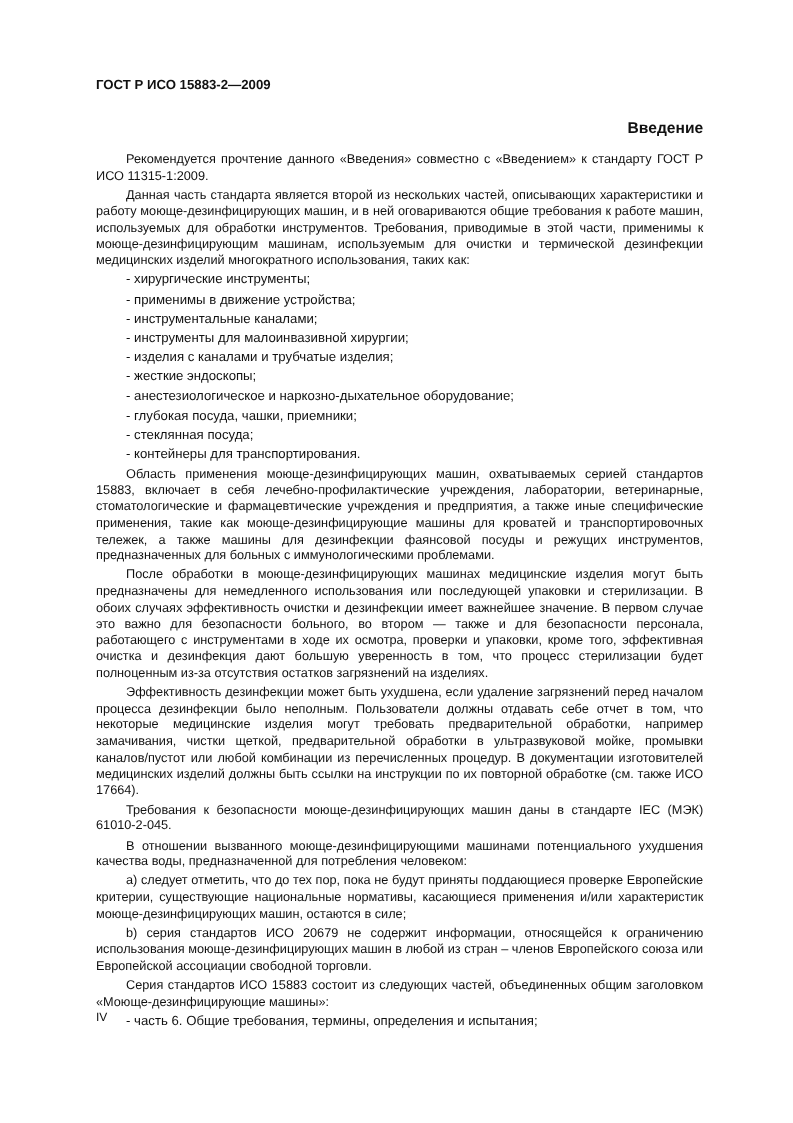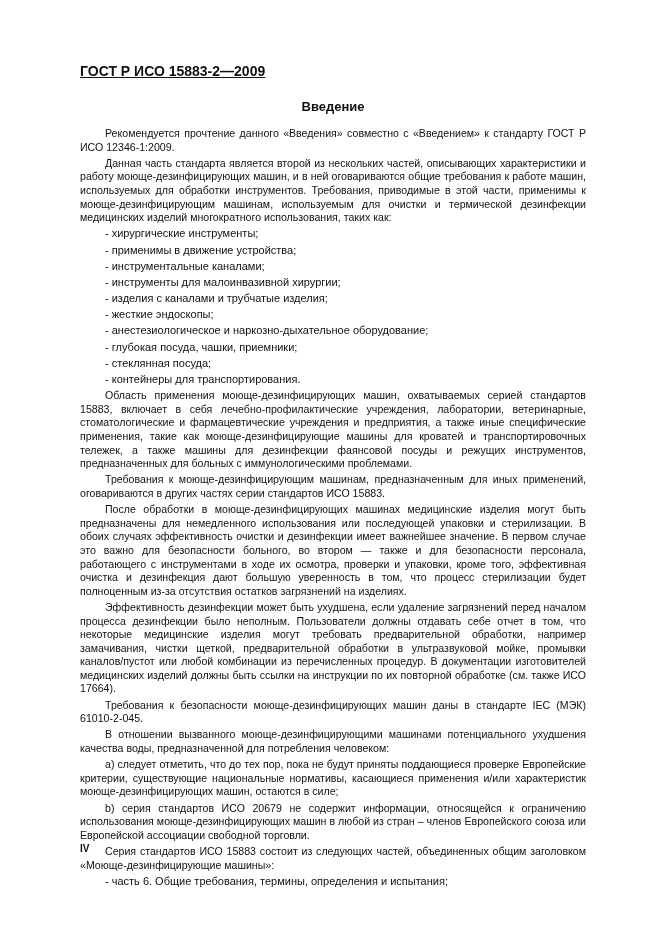--- a/index.html
+++ b/index.html
@@ -16,30 +16,29 @@
     color: #111111;
   }
   .page {
     position: absolute;
     left: 80px;
     top: 64px;
     width: 506px;
   }
   .doc-header {
     font-weight: bold;
-    font-size: 14px;
+    font-size: 11px;
     line-height: 14px;
     margin: 0;
-    text-decoration: underline;
   }
   .doc-title {
     font-weight: bold;
     font-size: 13px;
     line-height: 16px;
-    text-align: center;
+    text-align: right;
     margin: 21px 0 12px 0;
   }
   .para {
     font-size: 10.6px;
     line-height: 13.6px;
     text-align: justify;
     text-indent: 25px;
     margin: 0 0 2.6px 0;
     hyphens: manual;
   }
@@ -53,48 +52,46 @@
     line-height: 13.6px;
     padding-left: 25px;
     margin: 0 0 2.6px 0;
   }
   .page-number {
     position: absolute;
     left: 80px;
     top: 843px;
     font-size: 10px;
     line-height: 12px;
-    font-weight: bold;
   }
 </style>
 </head>
 <body>
 
 <div class="page">
   <p class="doc-header">ГОСТ Р ИСО 15883-2—2009</p>
   <h1 class="doc-title">Введение</h1>
 
-  <p class="para">Рекомендуется прочтение данного «Введения» совместно с «Введением» к стандарту ГОСТ Р ИСО 12346-1:2009.</p>
+  <p class="para">Рекомендуется прочтение данного «Введения» совместно с «Введением» к стандарту ГОСТ Р ИСО 11315-1:2009.</p>
   <p class="para">Данная часть стандарта является второй из нескольких частей, описывающих характеристики и работу моюще-дезинфицирующих машин, и в ней оговариваются общие требования к работе машин, используемых для обработки инструментов. Требования, приводимые в этой части, применимы к моюще-дезинфицирующим машинам, используемым для очистки и термической дезинфекции медицинских изделий многократного использования, таких как:</p>
 
   <ul class="list">
     <li>- хирургические инструменты;</li>
     <li>- применимы в движение устройства;</li>
     <li>- инструментальные каналами;</li>
     <li>- инструменты для малоинвазивной хирургии;</li>
     <li>- изделия с каналами и трубчатые изделия;</li>
     <li>- жесткие эндоскопы;</li>
     <li>- анестезиологическое и наркозно-дыхательное оборудование;</li>
     <li>- глубокая посуда, чашки, приемники;</li>
     <li>- стеклянная посуда;</li>
     <li>- контейнеры для транспортирования.</li>
   </ul>
 
   <p class="para">Область применения моюще-дезинфицирующих машин, охватываемых серией стандартов 15883, включает в себя лечебно-профилактические учреждения, лаборатории, ветеринарные, стоматологические и фармацевтические учреждения и предприятия, а также иные специфические применения, такие как моюще-дезинфицирующие машины для кроватей и транспортировочных тележек, а также машины для дезинфекции фаянсовой посуды и режущих инструментов, предназначенных для больных с иммунологическими проблемами.</p>
-  <p class="para">Требования к моюще-дезинфицирующим машинам, предназначенным для иных применений, оговариваются в других частях серии стандартов ИСО 15883.</p>
   <p class="para">После обработки в моюще-дезинфицирующих машинах медицинские изделия могут быть предназначены для немедленного использования или последующей упаковки и стерилизации. В обоих случаях эффективность очистки и дезинфекции имеет важнейшее значение. В первом случае это важно для безопасности больного, во втором — также и для безопасности персонала, работающего с инструментами в ходе их осмотра, проверки и упаковки, кроме того, эффективная очистка и дезинфекция дают большую уверенность в том, что процесс стерилизации будет полноценным из-за отсутствия остатков загрязнений на изделиях.</p>
   <p class="para">Эффективность дезинфекции может быть ухудшена, если удаление загрязнений перед началом процесса дезинфекции было неполным. Пользователи должны отдавать себе отчет в том, что некоторые медицинские изделия могут требовать предварительной обработки, например замачивания, чистки щеткой, предварительной обработки в ультразвуковой мойке, промывки каналов/пустот или любой комбинации из перечисленных процедур. В документации изготовителей медицинских изделий должны быть ссылки на инструкции по их повторной обработке (см. также ИСО 17664).</p>
   <p class="para">Требования к безопасности моюще-дезинфицирующих машин даны в стандарте IEC (МЭК) 61010-2-045.</p>
   <p class="para">В отношении вызванного моюще-дезинфицирующими машинами потенциального ухудшения качества воды, предназначенной для потребления человеком:</p>
   <p class="para">a)  следует отметить, что до тех пор, пока не будут приняты поддающиеся проверке Европейские критерии, существующие национальные нормативы, касающиеся применения и/или характеристик моюще-дезинфицирующих машин, остаются в силе;</p>
   <p class="para">b)  серия стандартов ИСО 20679 не содержит информации, относящейся к ограничению использования моюще-дезинфицирующих машин в любой из стран – членов Европейского союза или Европейской ассоциации свободной торговли.</p>
   <p class="para">Серия стандартов ИСО 15883 состоит из следующих частей, объединенных общим заголовком «Моюще-дезинфицирующие машины»:</p>
 
   <ul class="list">
     <li>- часть 6.  Общие требования, термины, определения и испытания;</li>

